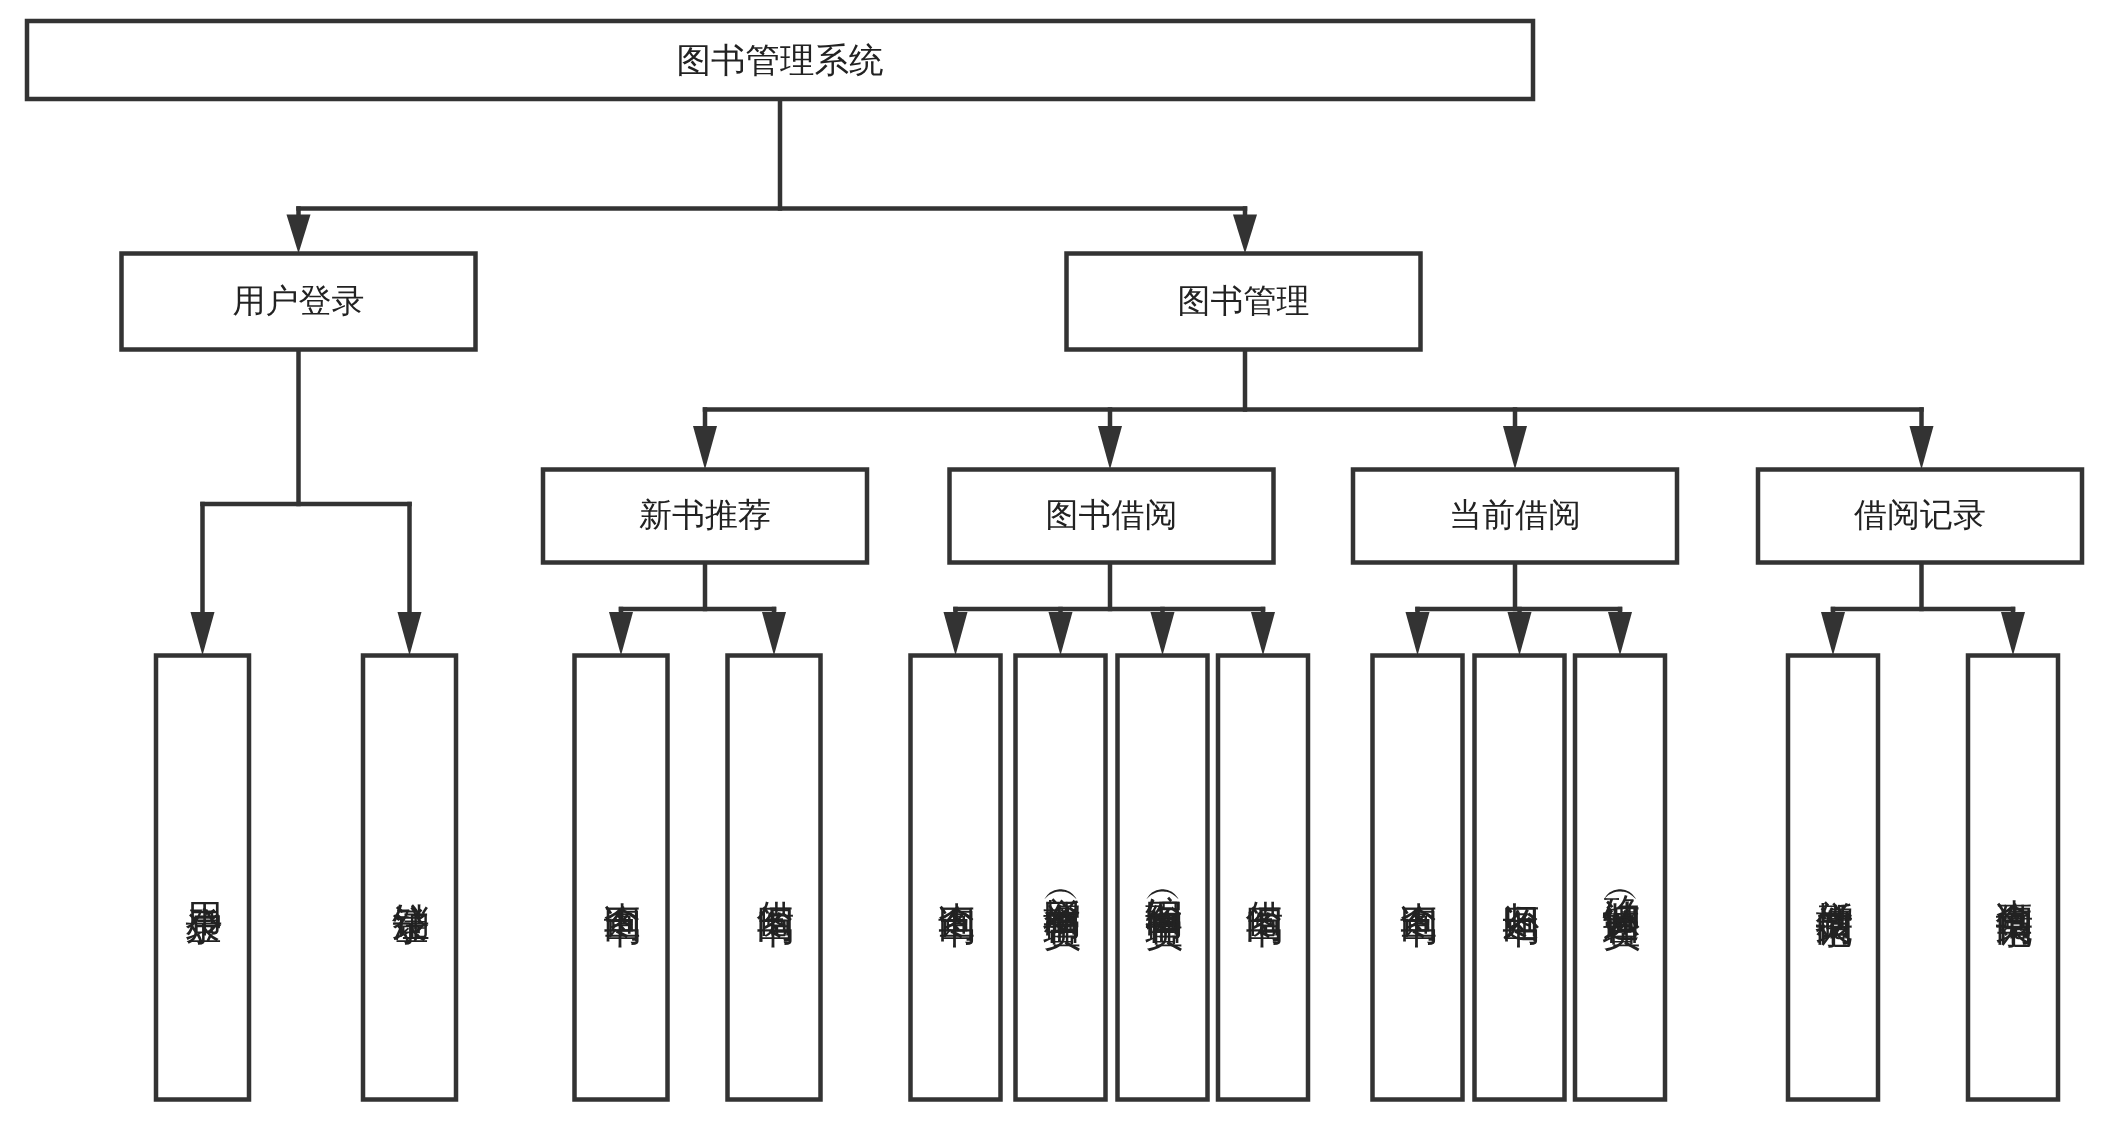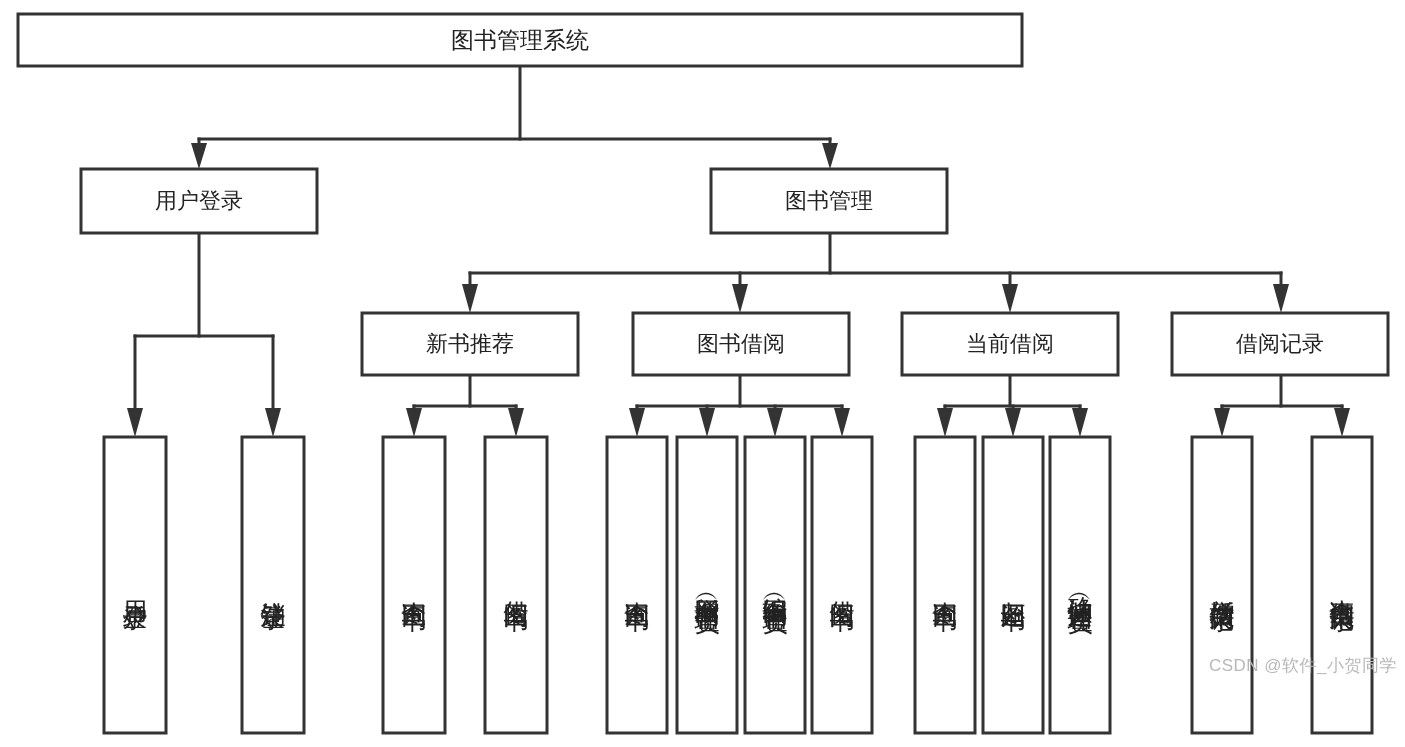--- a/index.html
+++ b/index.html
@@ -240,15 +240,14 @@
   <div class="leaf-label" style="left: 746px; top: 441px; width: 58px; height: 290px; display: flex; align-items: center; justify-content: center;">编辑图书（管理员）</div>
   <div class="leaf-label" style="left: 813px; top: 437px; width: 58px; height: 296px; display: flex; align-items: center; justify-content: center;">借阅图书</div>
 
   <div class="leaf-label" style="left: 916px; top: 437px; width: 58px; height: 296px; display: flex; align-items: center; justify-content: center;">查询图书</div>
   <div class="leaf-label" style="left: 984px; top: 437px; width: 58px; height: 296px; display: flex; align-items: center; justify-content: center;">归还图书</div>
   <div class="leaf-label" style="left: 1051px; top: 441px; width: 58px; height: 290px; display: flex; align-items: center; justify-content: center;">确认归还（管理员）</div>
 
   <div class="leaf-label" style="left: 1193px; top: 437px; width: 58px; height: 296px; display: flex; align-items: center; justify-content: center;">新增借阅记录</div>
   <div class="leaf-label" style="left: 1313px; top: 437px; width: 58px; height: 296px; display: flex; align-items: center; justify-content: center;">查询借阅记录</div>
 
-  <div id="watermark">CSDN @软件_小贺同学</div>
 
 </div>
 
 </body></html>

